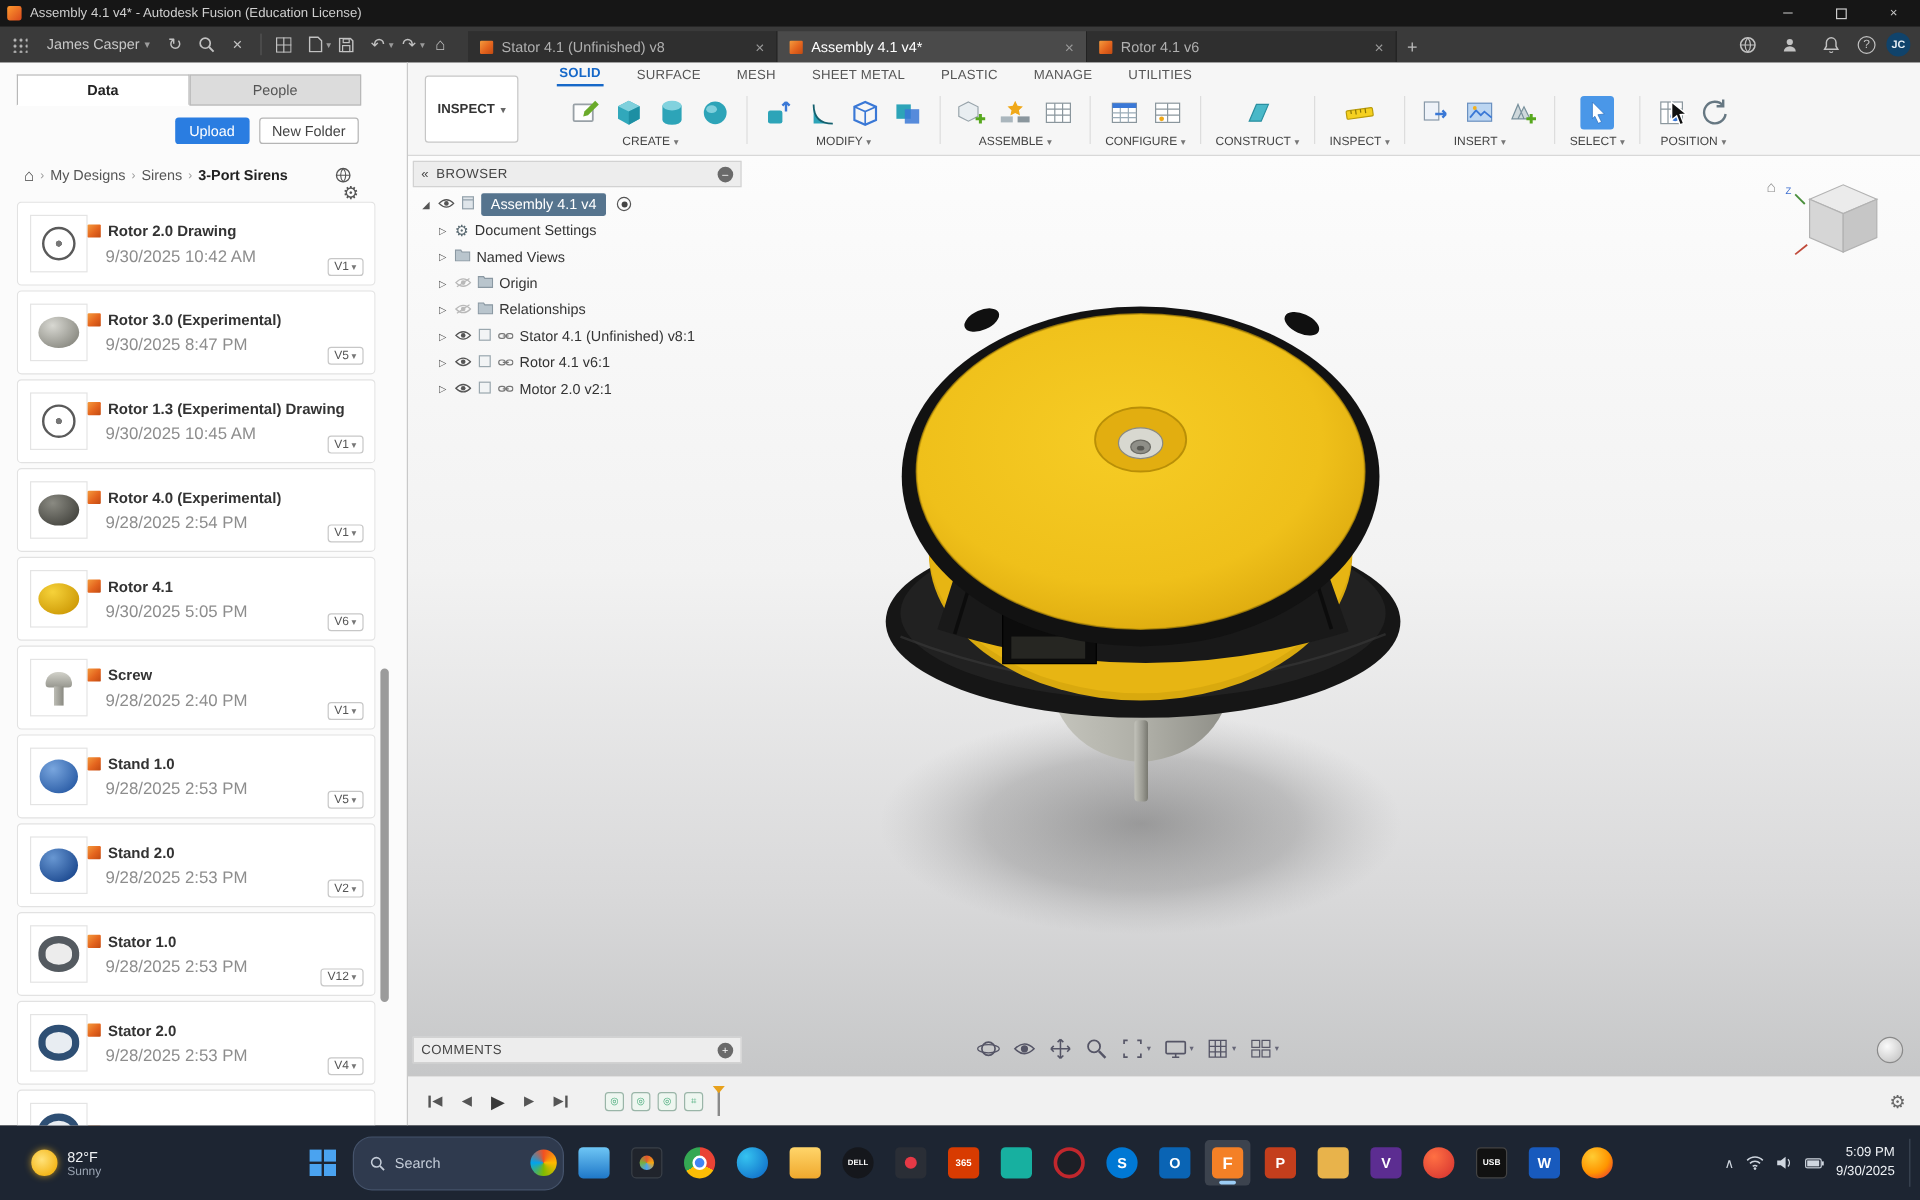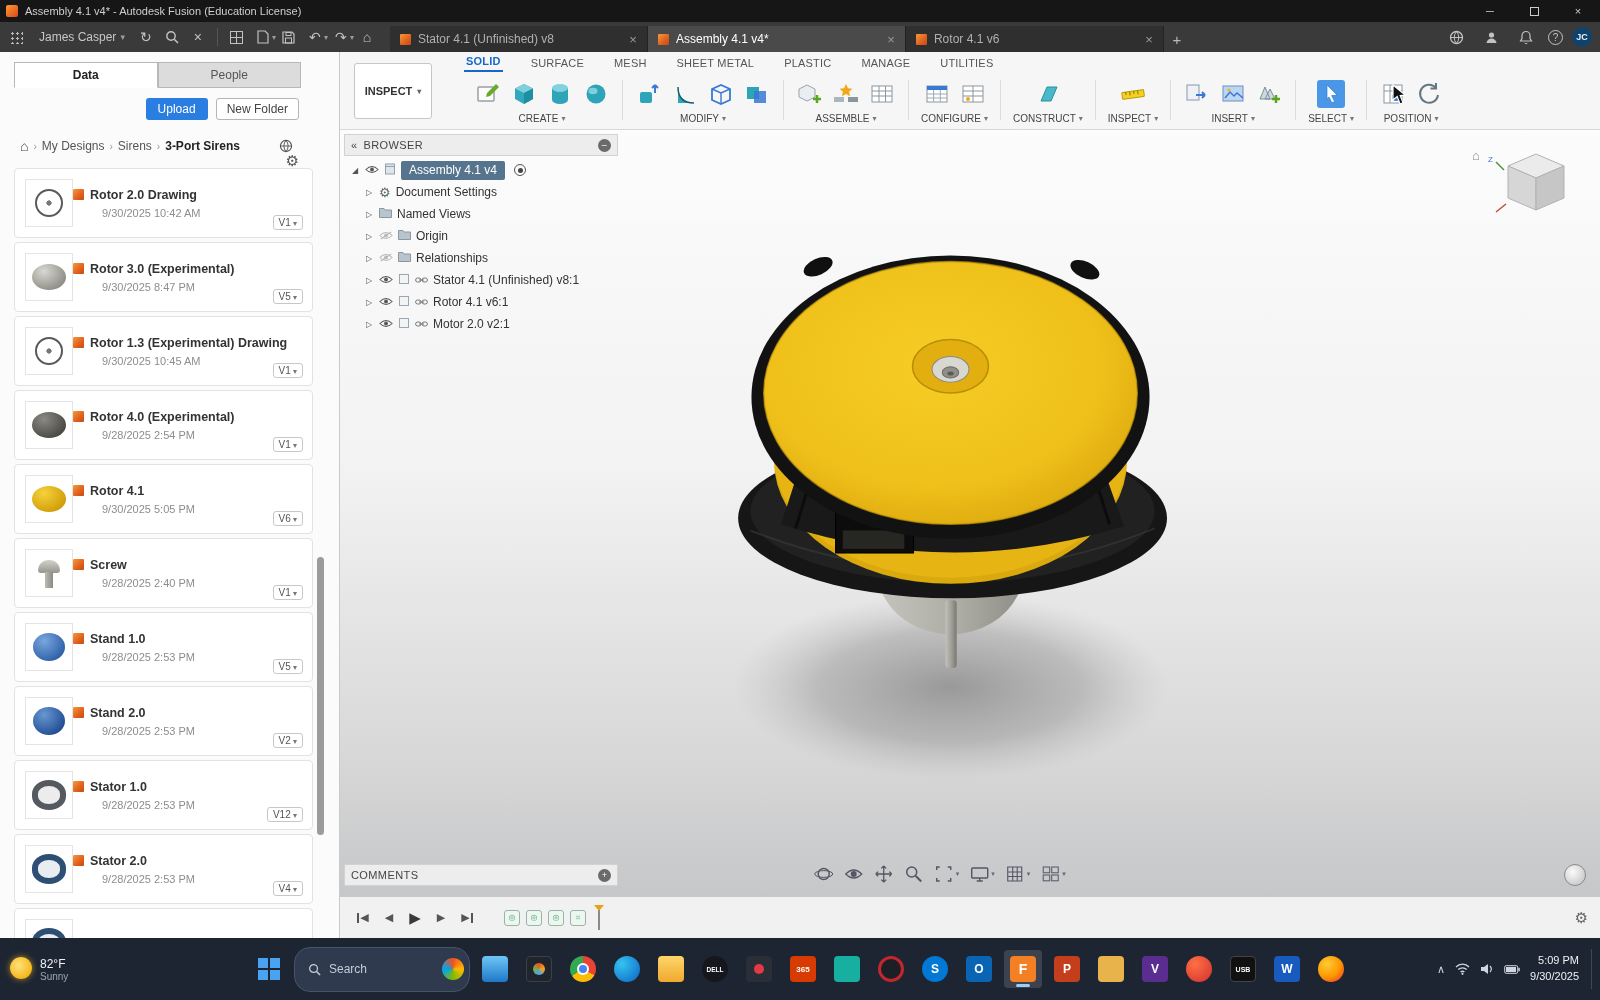--- a/index.html
+++ b/index.html
@@ -61,21 +61,21 @@
 .thumb[data-t="screw"] i{width:22px;height:13px;border-radius:10px 10px 3px 3px;background:linear-gradient(#d2d2ca,#96968e);position:relative;margin-bottom:14px}
 .thumb[data-t="screw"] i:after{content:"";position:absolute;left:7px;top:12px;width:8px;height:16px;background:linear-gradient(90deg,#bcbcb4,#8a8a82)}
 .thumb[data-t="blue"] i{width:32px;height:28px;background:radial-gradient(ellipse at 35% 28%,#79a6de,#2d5fa8 78%)}
 .thumb[data-t="blue2"] i{width:32px;height:28px;background:radial-gradient(ellipse at 35% 28%,#6897d2,#1f4c92 78%)}
 .thumb[data-t="darkring"] i{width:34px;height:30px;border-radius:50%/46%;border:6px solid #545a60;background:#ececec}
 .thumb[data-t="bluering"] i{width:34px;height:30px;border-radius:50%/46%;border:6px solid #2e4f74;background:#e8edf2}
 .card-body{min-width:0}
 .card-title-row{display:flex;align-items:center;gap:6px}
 .cube{width:11px;height:11px;border-radius:1px;background:linear-gradient(135deg,#f49a3c 0%,#e4641e 55%,#c24a12 100%);flex:0 0 auto}
 .card-title{font-size:12.5px;font-weight:bold;color:#333;white-space:nowrap;overflow:hidden;text-overflow:ellipsis}
-.card-date{font-size:11px;color:#8d8d8d;margin:5px 0 0 29px}
+.card-date{font-size:14px;color:#8d8d8d;margin:5px 0 0 15px}
 .ver{position:absolute;right:9px;bottom:7px;border:1px solid #c7c7c7;border-radius:3px;background:#fff;font-size:10px;color:#555;padding:1px 5px}
 .ver:after{content:" ▾";font-size:8px;color:#777}
 .scroll-thumb{position:absolute;right:15px;top:505px;width:7px;height:278px;background:#9b9b9b;border-radius:4px}
 
 
 .workspace{flex:1;display:flex;flex-direction:column;min-width:0}
 .ribbon{height:78px;background:#f6f6f6;border-bottom:1px solid #d8d8d8;position:relative;flex:0 0 auto}
 .design-btn{position:absolute;left:14px;top:11px;width:78px;height:56px;background:#fff;border:1px solid #c6c6c6;border-radius:3px;display:flex;align-items:center;justify-content:center;gap:5px;font-size:11px;font-weight:bold;color:#333}
 .design-btn:after{content:"▾";font-size:8px;color:#666}
 .ribbon-tabs{display:flex;gap:26px;margin-left:124px;height:20px;align-items:flex-end;font-size:11px;color:#555}
@@ -127,21 +127,21 @@
 .tl-btn .bar{width:2px;height:10px;background:#555}
 .tl-btn.play{font-size:15px;color:#3a3a3a}
 .tl-feats{display:flex;align-items:center;gap:6px;margin-left:22px}
 .tl-feat{width:16px;height:16px;border:1px solid #9ab5a8;border-radius:3px;background:#eef6f0;display:flex;align-items:center;justify-content:center;font-size:8px;color:#4a7}
 .tl-marker{width:2px;height:24px;background:#8a8a8a;margin-left:8px;position:relative}
 .tl-marker:before{content:"";position:absolute;top:-1px;left:-4px;border-left:5px solid transparent;border-right:5px solid transparent;border-top:6px solid #e8a11b}
 .tl-gear{margin-left:auto;color:#666;font-size:15px}
 
 
 .taskbar{height:62px;background:#1d2532;display:flex;align-items:center;position:relative;flex:0 0 auto;color:#dfe3e8}
-.tb-weather{position:absolute;left:10px;display:flex;gap:8px}
+.tb-weather{position:absolute;left:26px;display:flex;align-items:center;gap:8px}
 .sun{width:22px;height:22px;border-radius:50%;background:radial-gradient(circle at 40% 38%,#ffe27a,#f5b81d 70%);box-shadow:0 0 6px rgba(245,184,29,.7)}
 .w-temp{font-size:12px;color:#f0f2f5}
 .w-cond{font-size:10px;color:#9aa4b2}
 .tb-center{margin:0 auto;display:flex;align-items:center;gap:6px}
 .tb-start{width:38px;height:38px;display:flex;align-items:center;justify-content:center;border-radius:4px}
 .winlogo{display:grid;grid-template-columns:10px 10px;grid-template-rows:10px 10px;gap:1.6px}
 .winlogo i{background:#4aa3f0}
 .tb-search{height:45px;border-radius:16px;background:#2f3a4e;border:1px solid #45536b;display:flex;align-items:center;gap:8px;padding:0 5px 0 13px;width:176px;font-size:12px;color:#c4ccd8}
 .copilot{margin-left:auto;width:22px;height:22px;border-radius:50%;background:conic-gradient(#f25022,#ffb900,#7fba00,#00a4ef,#f25022)}
 .tb-app{width:38px;height:38px;border-radius:4px;display:flex;align-items:center;justify-content:center;position:relative}

